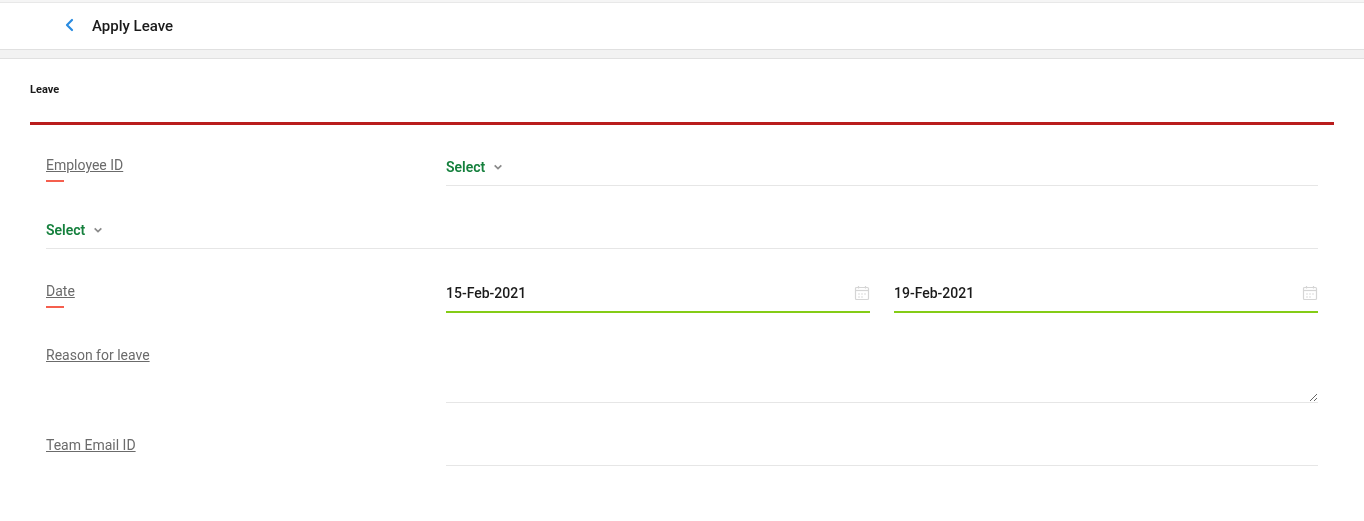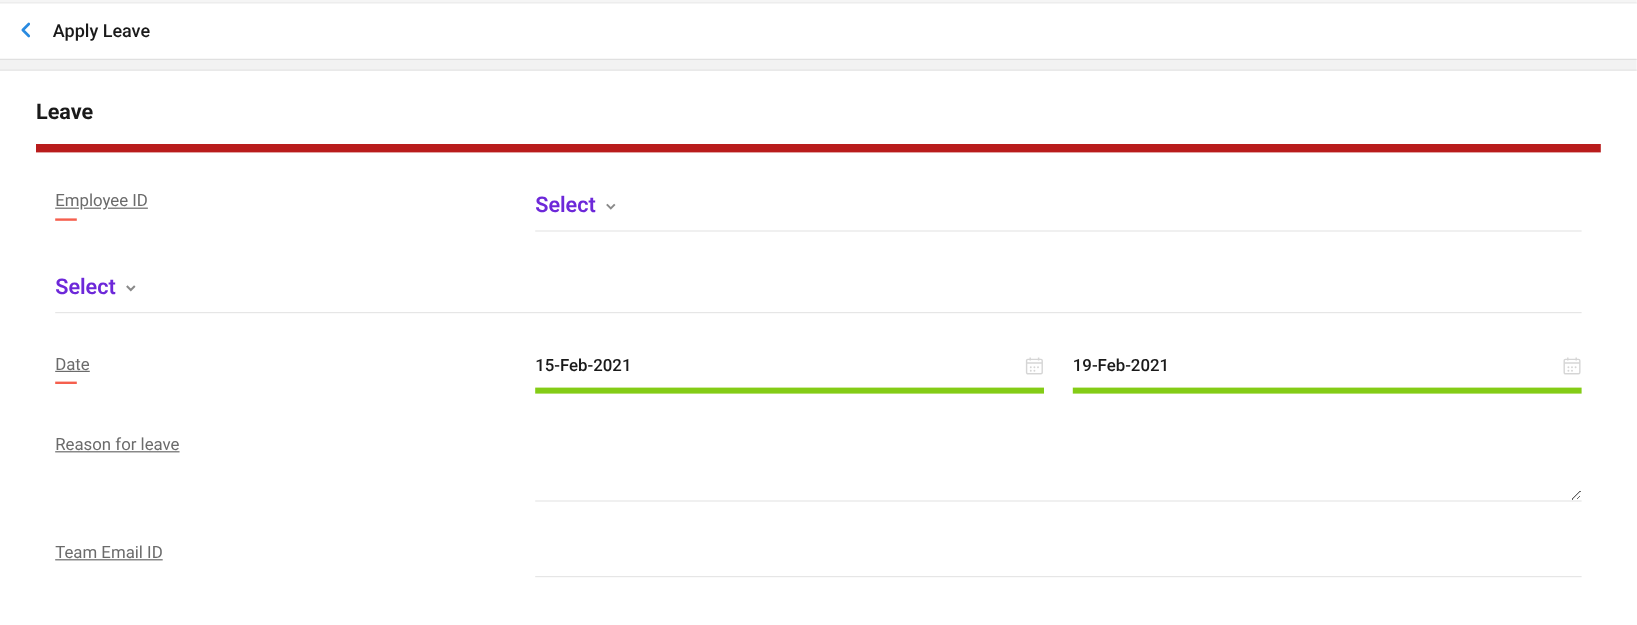--- a/index.html
+++ b/index.html
@@ -15,20 +15,21 @@
     .top-border {
       height: 3px;
       background: #f5f5f5;
       border-bottom: 1px solid #e8e8e8;
     }
     .page-header {
       display: flex;
       align-items: flex-start;
       padding: 14px 16px;
       background: #fff;
+      margin-left: 48px;
     }
     .back-icon {
       color: #2a8be0;
       font-size: 16px;
       font-weight: bold;
       cursor: pointer;
       line-height: 1;
       padding-top: 1px;
     }
     .page-title {
@@ -41,25 +42,25 @@
       height: 10px;
       background: #f2f2f2;
       border-top: 1px solid #e0e0e0;
       border-bottom: 1px solid #e0e0e0;
     }
     .content {
       background: #fff;
       padding: 24px 30px 10px 30px;
     }
     .section-title {
-      font-size: 18px;
+      font-size: 11px;
       font-weight: 700;
       color: #1a1a1a;
-      padding-bottom: 16px;
-      border-bottom: 7px solid #b91c1c;
+      padding-bottom: 26px;
+      border-bottom: 3px solid #b91c1c;
       margin-bottom: 30px;
     }
     .form-area {
       padding: 0 16px;
     }
     .form-row {
       display: flex;
       align-items: flex-start;
       margin-bottom: 32px;
     }
@@ -87,39 +88,39 @@
     }
     .select-wrap {
       flex: 1;
       border-bottom: 1px solid #e6e6e6;
       padding: 4px 0 10px 0;
       display: flex;
       align-items: center;
       cursor: pointer;
     }
     .select-text {
-      font-size: 18px;
+      font-size: 14px;
       font-weight: 600;
-      color: #6d28d9;
+      color: #15803d;
     }
     .chevron {
       margin-left: 8px;
       display: inline-flex;
       align-items: center;
     }
     .chevron svg {
       width: 10px;
       height: 10px;
       stroke: #8a8a8a;
       stroke-width: 2;
       fill: none;
     }
     .date-wrap {
       flex: 1;
-      border-bottom: 5px solid #84cc16;
+      border-bottom: 2px solid #84cc16;
       padding: 4px 0 10px 0;
       display: flex;
       align-items: center;
       justify-content: space-between;
       cursor: pointer;
     }
     .date-text {
       font-size: 14px;
       font-weight: 500;
       color: #1a1a1a;

